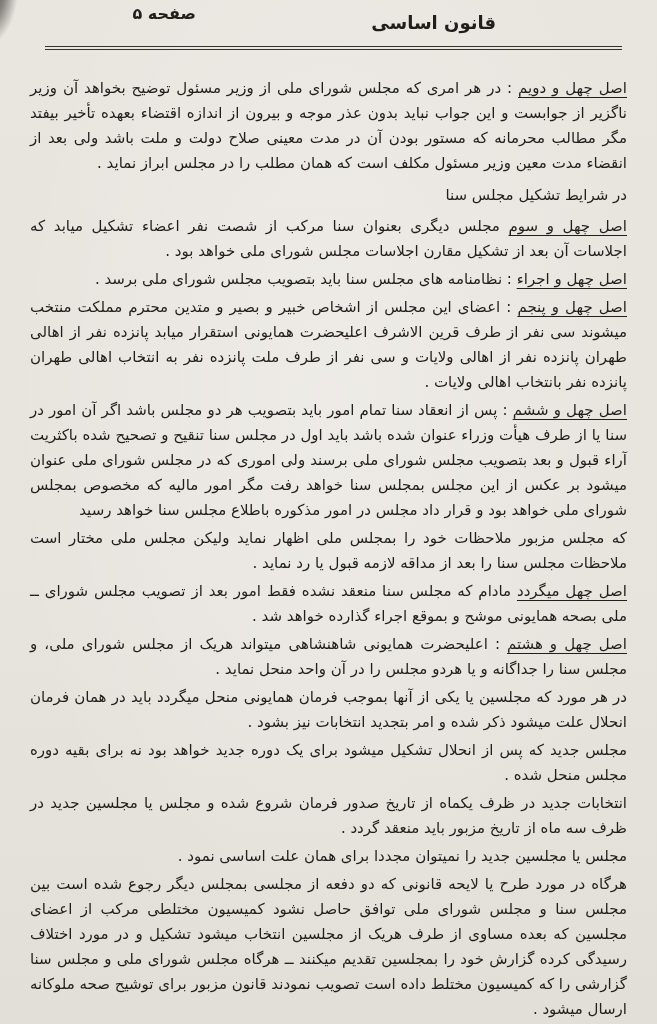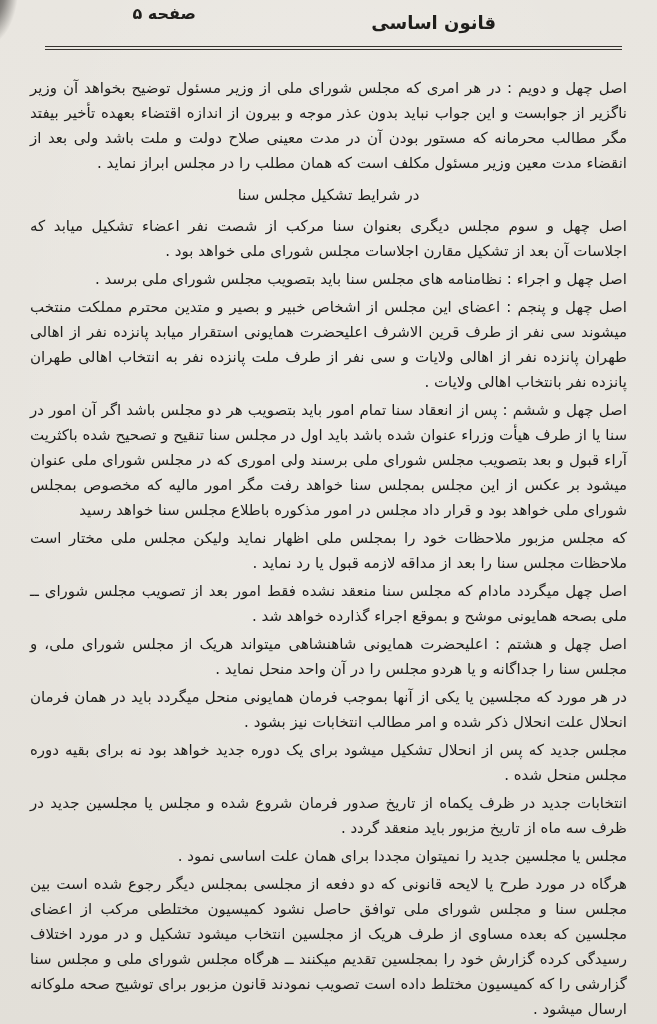--- a/index.html
+++ b/index.html
@@ -63,28 +63,29 @@
   .page-body {
     padding: 26px 30px 0 30px;
     font-size: 15px;
     line-height: 25px;
     text-align: justify;
   }
   .para {
     margin: 0 0 3px 0;
   }
   .article-title {
+    text-decoration: underline;
     text-underline-offset: 4px;
     text-decoration-thickness: 1px;
   }
   .section-heading {
     margin: 7px 0 6px 0;
     font-size: 15px;
     font-weight: normal;
-    text-align: center;
+    text-align: right;
   }
 </style>
 </head>
 <body>
 
 <div class="page">
   <div class="corner-smudge"></div>
 
   <header class="page-header">
     <div class="doc-title">قانون اساسی</div>
@@ -96,19 +97,19 @@
   <main class="page-body">
       <p class="para"><span class="article-title">اصل چهل و دویم</span> : در هر امری که مجلس شورای ملی از وزیر مسئول توضیح بخواهد آن وزیر ناگزیر از جوابست و این جواب نباید بدون عذر موجه و بیرون از اندازه اقتضاء بعهده تأخیر بیفتد مگر مطالب محرمانه که مستور بودن آن در مدت معینی صلاح دولت و ملت باشد ولی بعد از انقضاء مدت معین وزیر مسئول مکلف است که همان مطلب را در مجلس ابراز نماید .</p>
       <h2 class="section-heading">در شرایط تشکیل مجلس سنا</h2>
       <p class="para"><span class="article-title">اصل چهل و سوم</span> مجلس دیگری بعنوان سنا مرکب از شصت نفر اعضاء تشکیل میابد که اجلاسات آن بعد از تشکیل مقارن اجلاسات مجلس شورای ملی خواهد بود .</p>
       <p class="para"><span class="article-title">اصل چهل و اجراء</span> : نظامنامه های مجلس سنا باید بتصویب مجلس شورای ملی برسد .</p>
       <p class="para"><span class="article-title">اصل چهل و پنجم</span> : اعضای این مجلس از اشخاص خبیر و بصیر و متدین محترم مملکت منتخب میشوند سی نفر از طرف قرین الاشرف اعلیحضرت همایونی استقرار میابد پانزده نفر از اهالی طهران پانزده نفر از اهالی ولایات و سی نفر از طرف ملت پانزده نفر به انتخاب اهالی طهران پانزده نفر بانتخاب اهالی ولایات .</p>
       <p class="para"><span class="article-title">اصل چهل و ششم</span> : پس از انعقاد سنا تمام امور باید بتصویب هر دو مجلس باشد اگر آن امور در سنا یا از طرف هیأت وزراء عنوان شده باشد باید اول در مجلس سنا تنقیح و تصحیح شده باکثریت آراء قبول و بعد بتصویب مجلس شورای ملی برسند ولی اموری که در مجلس شورای ملی عنوان میشود بر عکس از این مجلس بمجلس سنا خواهد رفت مگر امور مالیه که مخصوص بمجلس شورای ملی خواهد بود و قرار داد مجلس در امور مذکوره باطلاع مجلس سنا خواهد رسید</p>
       <p class="para">که مجلس مزبور ملاحظات خود را بمجلس ملی اظهار نماید ولیکن مجلس ملی مختار است ملاحظات مجلس سنا را بعد از مداقه لازمه قبول یا رد نماید .</p>
       <p class="para"><span class="article-title">اصل چهل میگردد</span> مادام که مجلس سنا منعقد نشده فقط امور بعد از تصویب مجلس شورای ــ ملی بصحه همایونی موشح و بموقع اجراء گذارده خواهد شد .</p>
       <p class="para"><span class="article-title">اصل چهل و هشتم</span> : اعلیحضرت همایونی شاهنشاهی میتواند هریک از مجلس شورای ملی، و مجلس سنا را جداگانه و یا هردو مجلس را در آن واحد منحل نماید .</p>
-      <p class="para">در هر مورد که مجلسین یا یکی از آنها بموجب فرمان همایونی منحل میگردد باید در همان فرمان انحلال علت انحلال ذکر شده و امر مطالب انتخابات نیز بشود .</p>
+      <p class="para">در هر مورد که مجلسین یا یکی از آنها بموجب فرمان همایونی منحل میگردد باید در همان فرمان انحلال علت میشود ذکر شده و امر بتجدید انتخابات نیز بشود .</p>
       <p class="para">مجلس جدید که پس از انحلال تشکیل میشود برای یک دوره جدید خواهد بود نه برای بقیه دوره مجلس منحل شده .</p>
       <p class="para">انتخابات جدید در ظرف یکماه از تاریخ صدور فرمان شروع شده و مجلس یا مجلسین جدید در ظرف سه ماه از تاریخ مزبور باید منعقد گردد .</p>
       <p class="para">مجلس یا مجلسین جدید را نمیتوان مجددا برای همان علت اساسی نمود .</p>
       <p class="para">هرگاه در مورد طرح یا لایحه قانونی که دو دفعه از مجلسی بمجلس دیگر رجوع شده است بین مجلس سنا و مجلس شورای ملی توافق حاصل نشود کمیسیون مختلطی مرکب از اعضای مجلسین که بعده مساوی از طرف هریک از مجلسین انتخاب میشود تشکیل و در مورد اختلاف رسیدگی کرده گزارش خود را بمجلسین تقدیم میکنند ــ هرگاه مجلس شورای ملی و مجلس سنا گزارشی را که کمیسیون مختلط داده است تصویب نمودند قانون مزبور برای توشیح صحه ملوکانه ارسال میشود .</p>
     </main>
 </div>
 
 </body></html>

